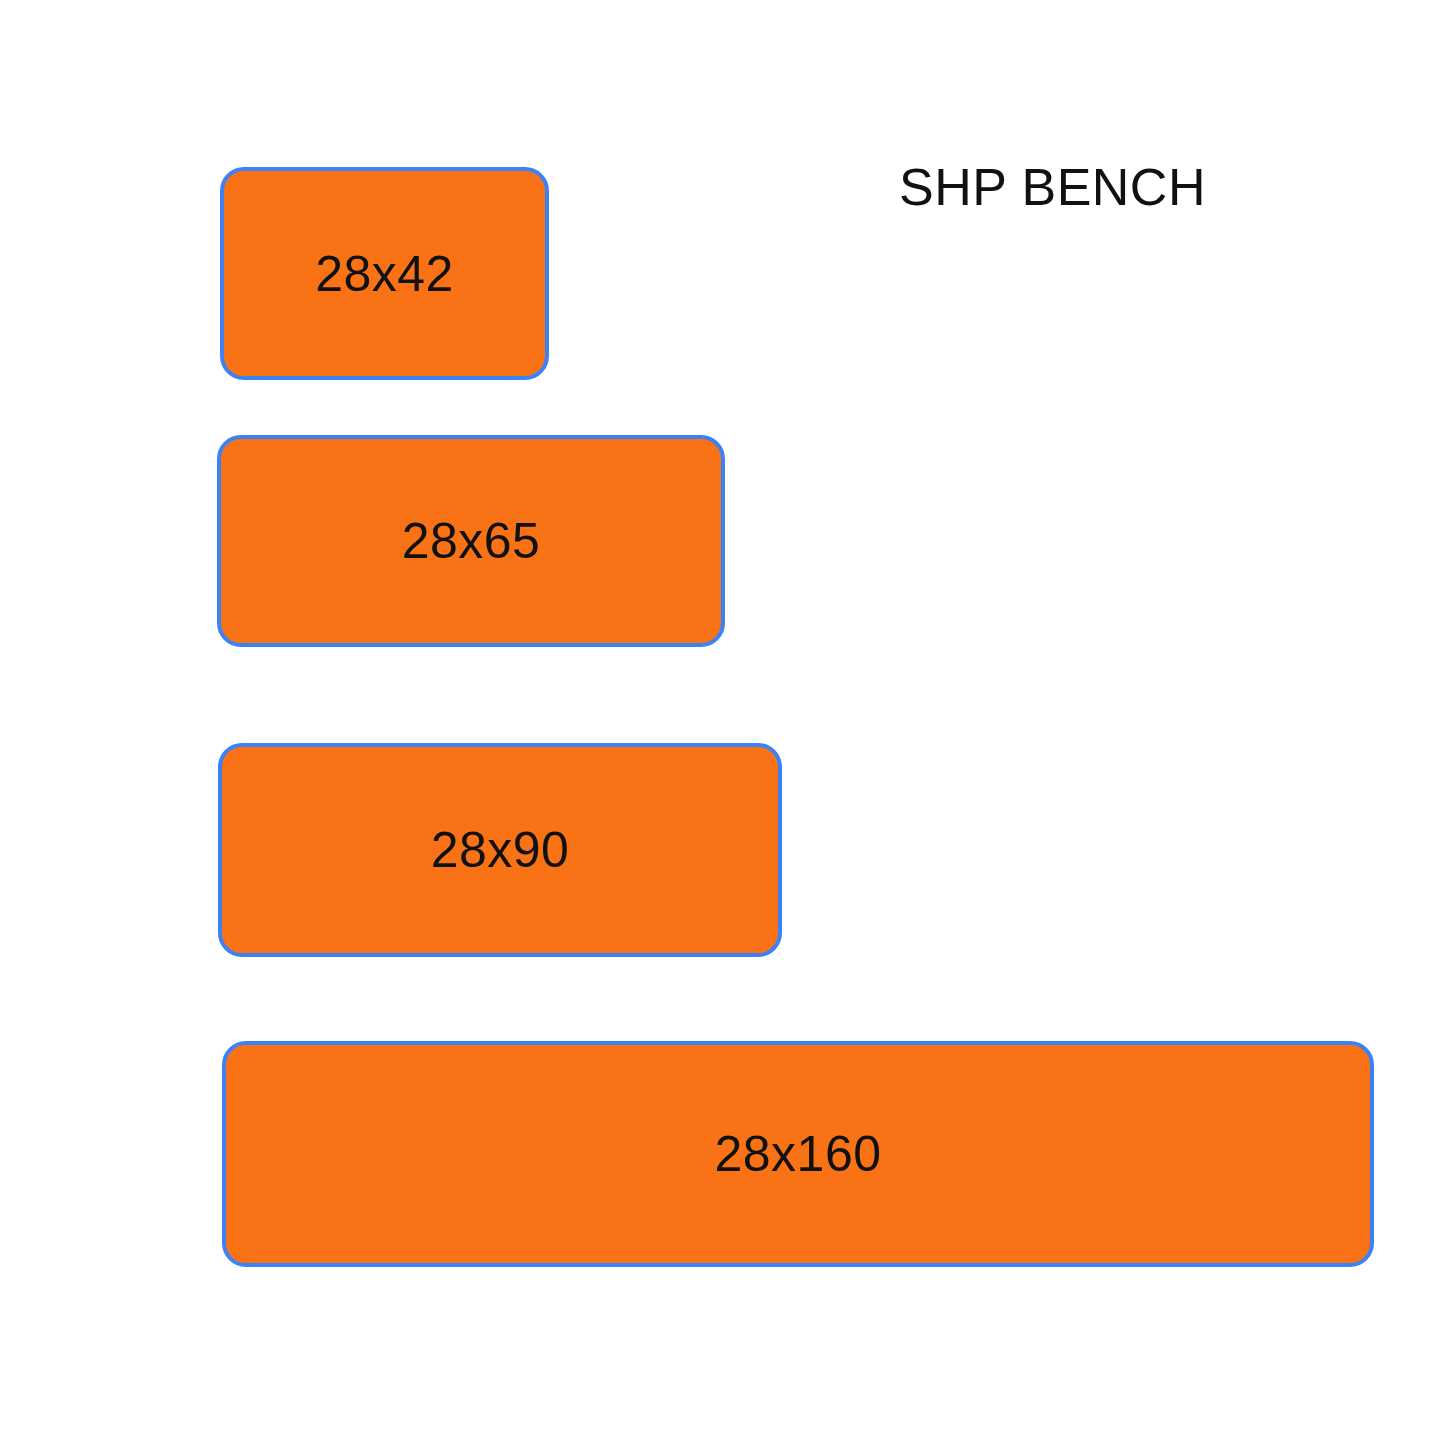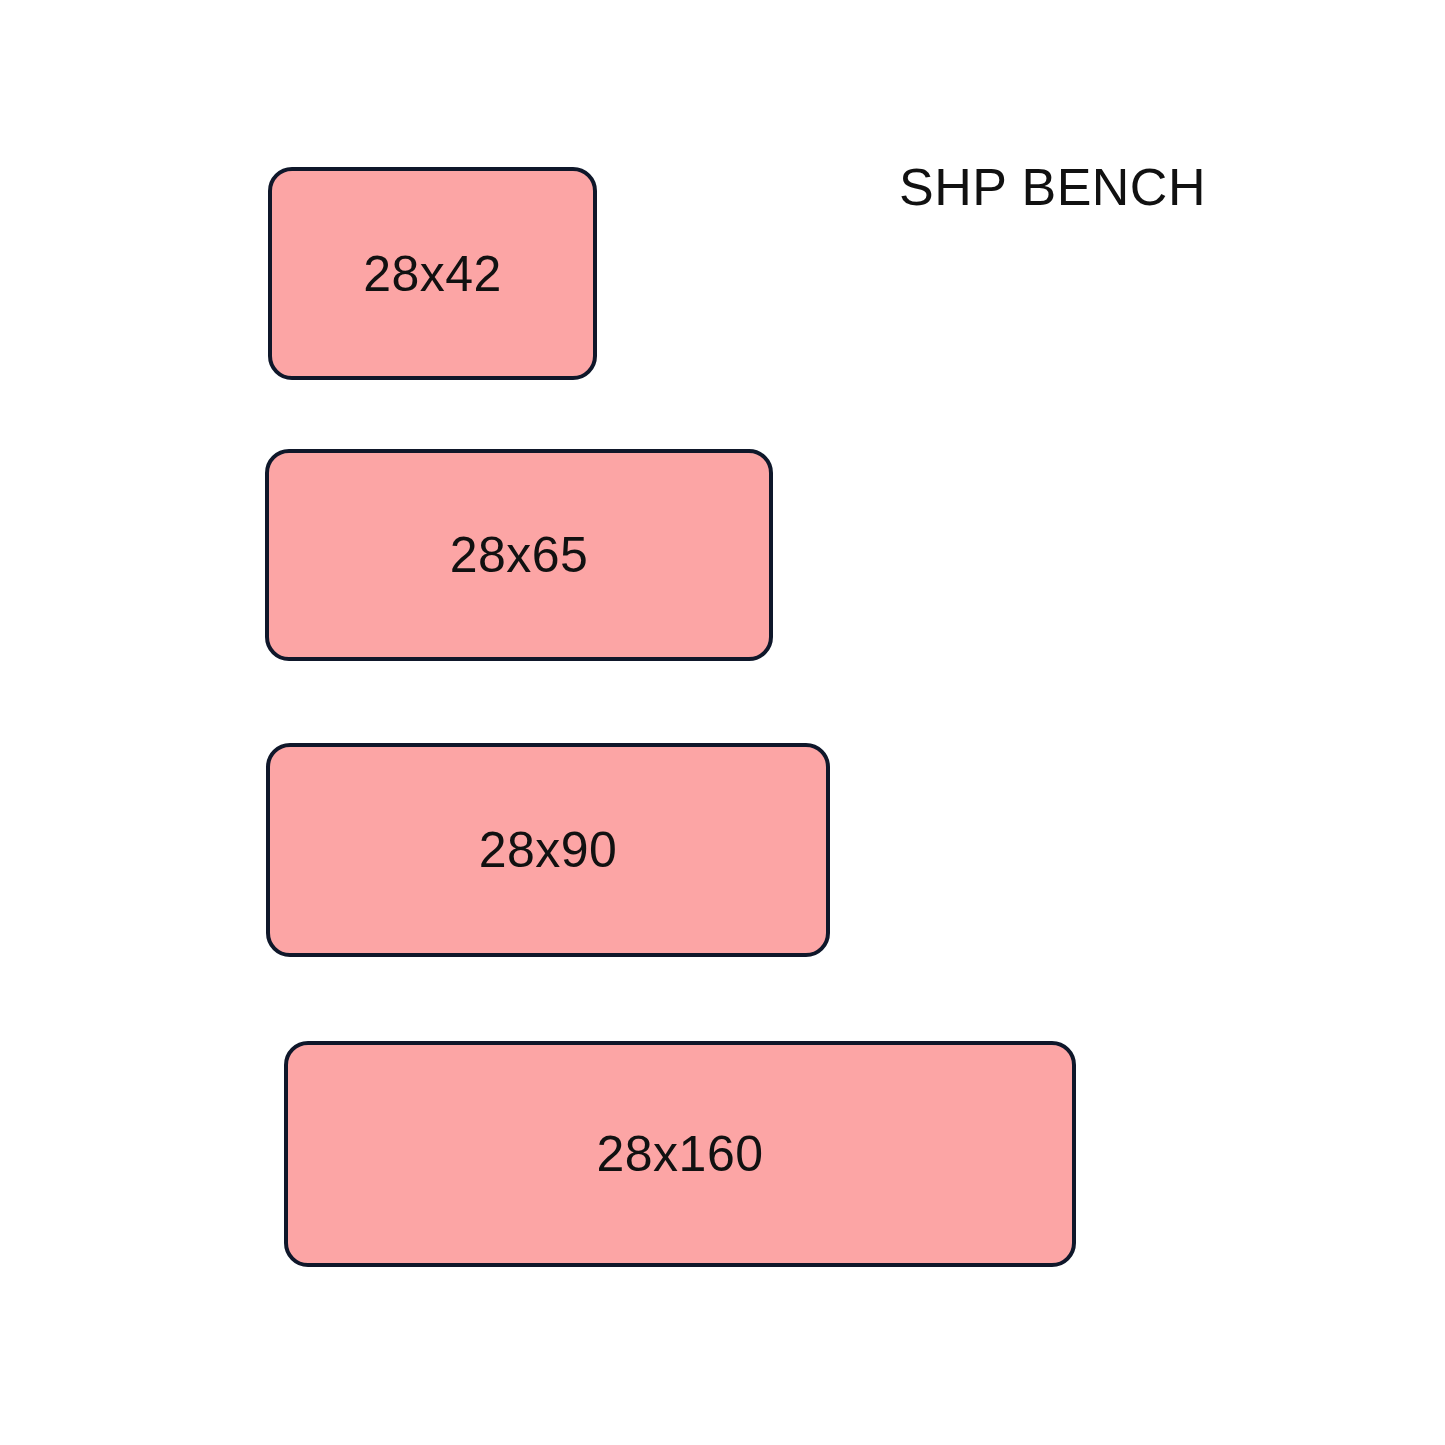--- a/index.html
+++ b/index.html
@@ -11,39 +11,38 @@
     position: relative;
     width: 1445px;
     height: 1445px;
     background: #ffffff;
     font-family: "Liberation Sans", sans-serif;
     color: #111111;
     overflow: hidden;
   }
   .board {
     position: absolute;
-    border: 4px solid #0f172a;
+    border: 4px solid #3b82f6;
     border-radius: 24px;
-    background: #fca5a5;
+    background: #f97316;
     display: flex;
     align-items: center;
     justify-content: center;
     box-sizing: border-box;
-    margin-left: 48px;
   }
   .board-label {
     font-size: 50px;
     color: #111111;
     letter-spacing: 0.5px;
     white-space: nowrap;
   }
   .board-1 { left: 220px; top: 167px; width: 329px; height: 213px; }
-  .board-2 { left: 217px; top: 449px; width: 508px; height: 212px; }
+  .board-2 { left: 217px; top: 435px; width: 508px; height: 212px; }
   .board-3 { left: 218px; top: 743px; width: 564px; height: 214px; }
-  .board-4 { left: 236px; top: 1041px; width: 792px; height: 226px; }
+  .board-4 { left: 222px; top: 1041px; width: 1152px; height: 226px; }
   .diagram-title {
     position: absolute;
     left: 880px;
     top: 148px;
     width: 345px;
     text-align: center;
     font-size: 52px;
     line-height: 78px;
     color: #111111;
     letter-spacing: 0.5px;

